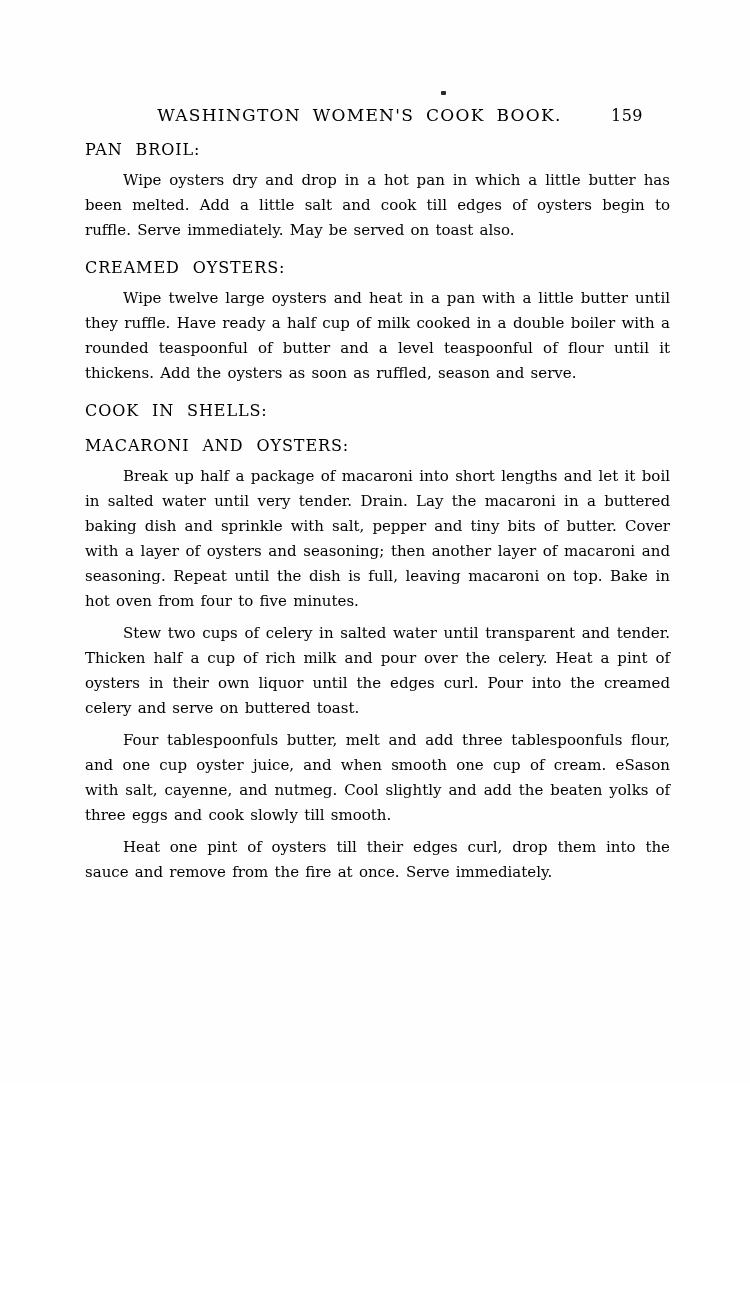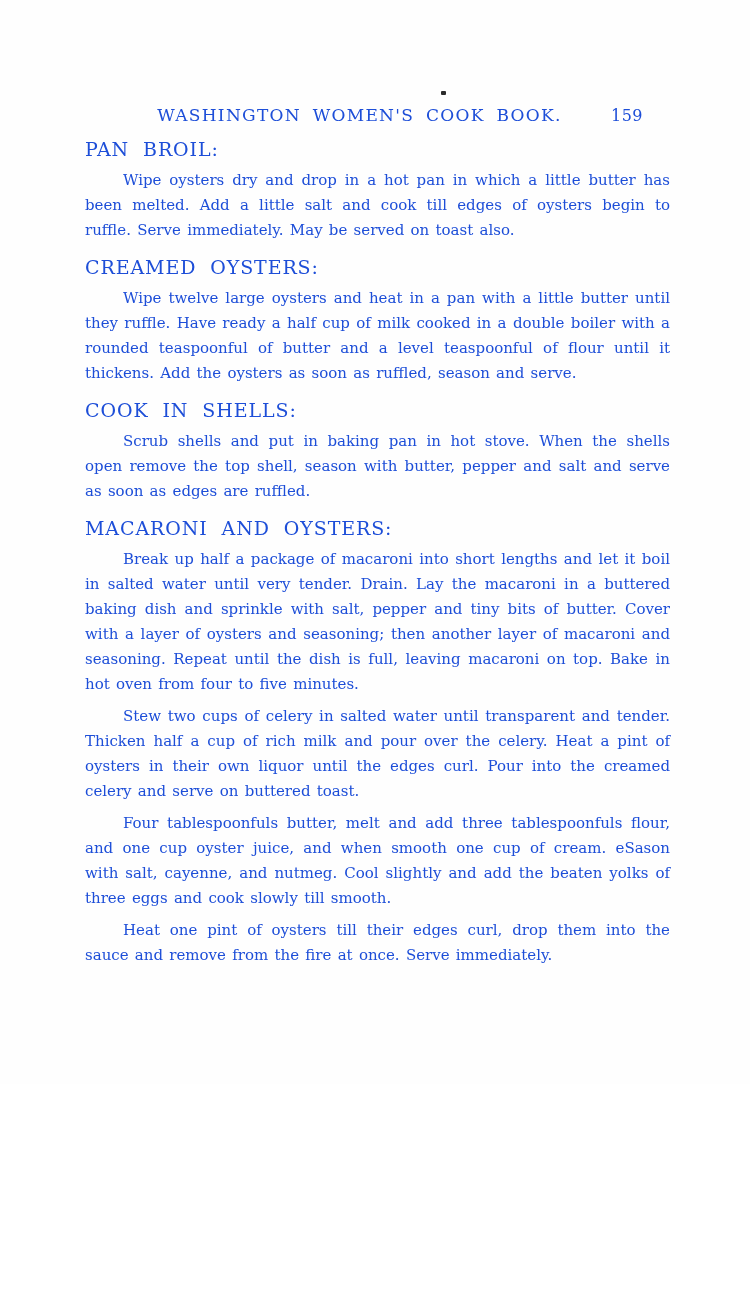--- a/index.html
+++ b/index.html
@@ -8,21 +8,21 @@
     background: #ffffff;
   }
   .page {
     position: relative;
     width: 750px;
     height: 1084px;
     box-sizing: border-box;
     background: #fefefe;
     padding: 105px 80px 0 85px;
     font-family: "DejaVu Serif", serif;
-    color: #1d4ed8;
+    color: #000000;
     overflow: hidden;
   }
   .running-header {
     position: relative;
     text-align: center;
     font-size: 17px;
     letter-spacing: 1.3px;
     word-spacing: 5px;
     margin-bottom: 10px;
     white-space: nowrap;
@@ -41,21 +41,21 @@
   .ink-speck {
     position: absolute;
     left: 356px;
     top: -14px;
     width: 5px;
     height: 4px;
     background: #2b2b2b;
     border-radius: 1px;
   }
   .recipe-section h2 {
-    font-size: 19px;
+    font-size: 16px;
     font-weight: normal;
     letter-spacing: 0.9px;
     word-spacing: 7px;
     margin: 14px 0 8px 0;
     line-height: 21px;
   }
   .recipe-section p {
     font-size: 15px;
     line-height: 25px;
     text-align: justify;
@@ -80,21 +80,20 @@
     <p>Wipe oysters dry and drop in a hot pan in which a little butter has been melted. Add a little salt and cook till edges of oysters begin to ruffle. Serve immediately. May be served on toast also.</p>
   </section>
 
   <section class="recipe-section">
     <h2>CREAMED OYSTERS:</h2>
     <p>Wipe twelve large oysters and heat in a pan with a little butter until they ruffle. Have ready a half cup of milk cooked in a double boiler with a rounded teaspoonful of butter and a level teaspoonful of flour until it thickens. Add the oysters as soon as ruffled, season and serve.</p>
   </section>
 
   <section class="recipe-section">
     <h2>COOK IN SHELLS:</h2>
-    <p>Scrub shells and put in baking pan in hot stove. When the shells open remove the top shell, season with butter, pepper and salt and serve as soon as edges are ruffled.</p>
   </section>
 
   <section class="recipe-section">
     <h2>MACARONI AND OYSTERS:</h2>
     <p>Break up half a package of macaroni into short lengths and let it boil in salted water until very tender. Drain. Lay the macaroni in a buttered baking dish and sprinkle with salt, pepper and tiny bits of butter. Cover with a layer of oysters and seasoning; then another layer of macaroni and seasoning. Repeat until the dish is full, leaving macaroni on top. Bake in hot oven from four to five minutes.</p>
   </section>
 
   <section class="recipe-section">
     <p>Stew two cups of celery in salted water until transparent and tender. Thicken half a cup of rich milk and pour over the celery. Heat a pint of oysters in their own liquor until the edges curl. Pour into the creamed celery and serve on buttered toast.</p>
   </section>

